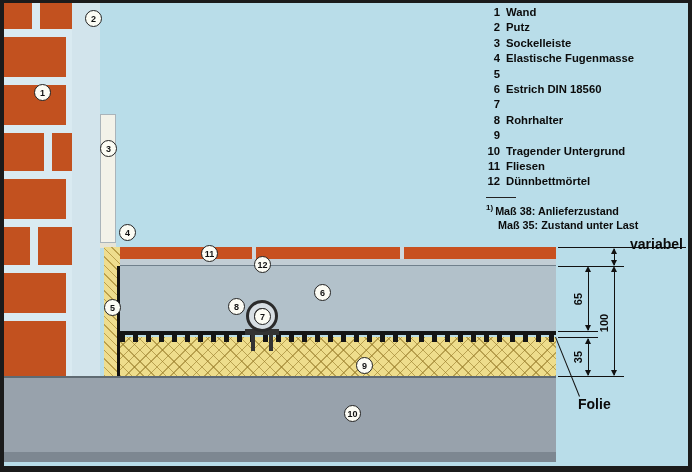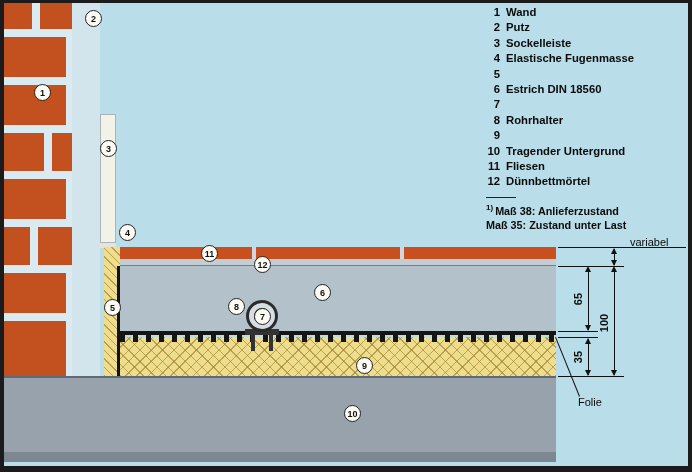--- a/index.html
+++ b/index.html
@@ -48,30 +48,30 @@
       border:1.3px solid #222;box-sizing:border-box;display:flex;align-items:center;justify-content:center;
       font-size:9px;font-weight:700;color:#111;z-index:8;}
 
   
   .legend{position:absolute;left:486px;top:5px;width:204px;color:#0b0b0b;font-size:11.3px;font-weight:700;}
   .lrow{display:flex;line-height:15.4px;}
   .lnum{width:14px;text-align:right;margin-right:6px;flex:none;}
   .lrow.sub .llab{margin-left:20px;}
   .fnrule{width:30px;border-top:1px solid #222;margin:7px 0 3px 0;}
   .fnline{line-height:14.5px;font-size:10.8px;}
-  .fnline.indent{}
+  .fnline.indent{margin-left:12px;}
   .sup{font-size:8px;vertical-align:super;margin-right:2px;}
 
   
   .hline{position:absolute;height:1px;background:#111;}
   .vline{position:absolute;width:1px;background:#111;}
   .arr-up{position:absolute;width:0;height:0;border-left:3.5px solid transparent;border-right:3.5px solid transparent;border-bottom:6px solid #111;}
   .arr-dn{position:absolute;width:0;height:0;border-left:3.5px solid transparent;border-right:3.5px solid transparent;border-top:6px solid #111;}
   .rlab{position:absolute;width:30px;text-align:center;font-size:11px;font-weight:700;color:#0b0b0b;transform:rotate(-90deg);}
-  .dlab{position:absolute;font-size:11px;font-weight:400;color:#0b0b0b;}
+  .dlab{position:absolute;font-size:14px;font-weight:700;color:#0b0b0b;}
   .leader{position:absolute;left:556px;top:337px;width:64px;height:1px;background:#111;transform:rotate(68deg);transform-origin:0 0;}
 </style>
 </head>
 <body>
 
 <div class="canvas">
 
   <div class="wall">
     <div class="brick" style="left:0;top:0;width:28px;height:26px"></div>
     <div class="brick" style="left:36px;top:0;width:32px;height:26px"></div>

